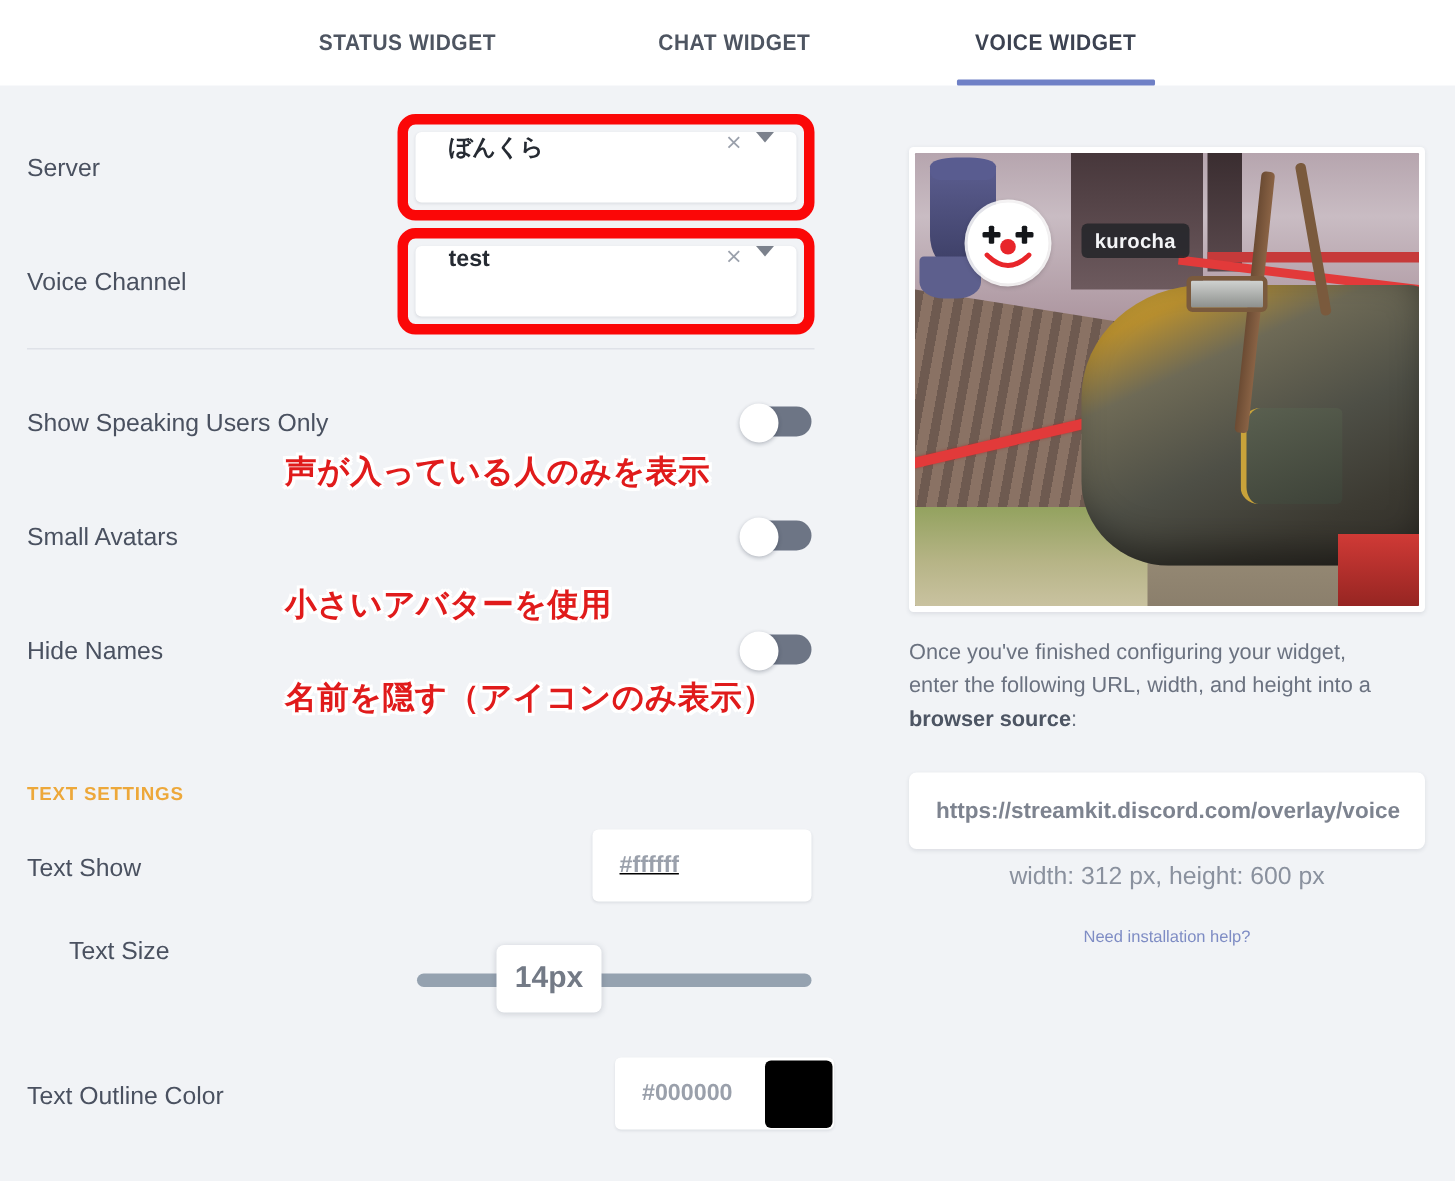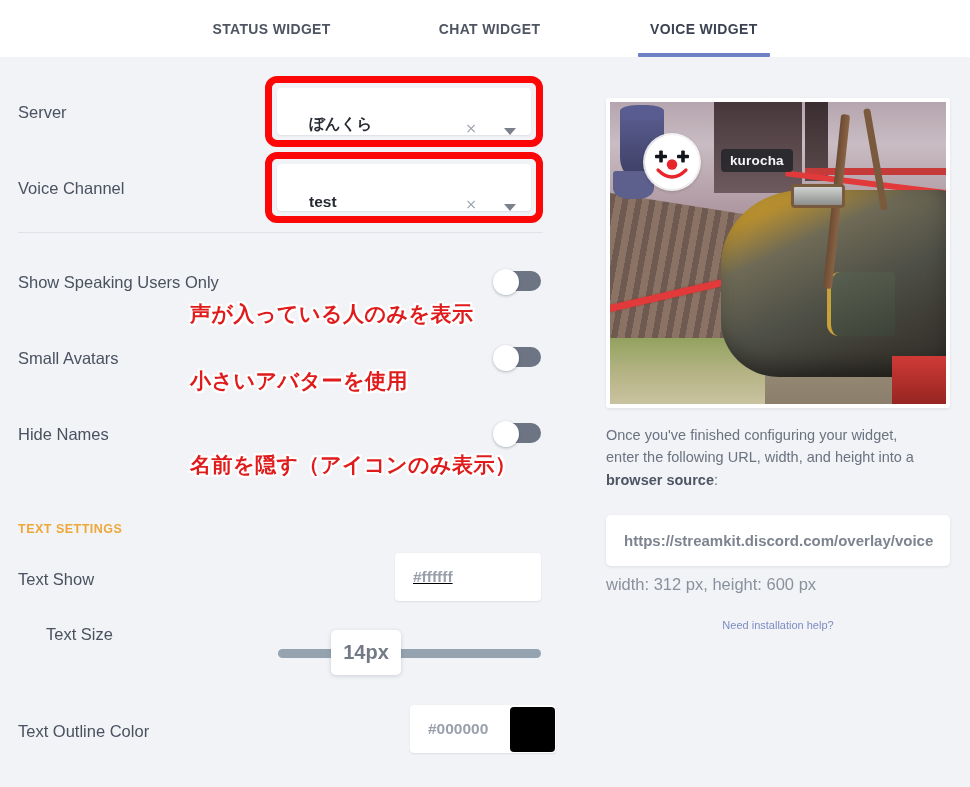--- a/index.html
+++ b/index.html
@@ -82,23 +82,22 @@
 
   
   .select-field {
     position: absolute;
     width: 254px;
     height: 47px;
     background: #ffffff;
     border-radius: 4px;
     box-shadow: 0 1px 2px rgba(40,50,70,0.10);
     display: flex;
-    align-items: flex-end;
-    padding: 0 10px 0 32px;
-    gap: 18px;
+    align-items: flex-start;
+    padding: 0 10px 0 22px;
   }
   .select-value {
     flex: 1;
     font-size: 15.5px;
     font-weight: bold;
     color: #262b33;
     overflow: hidden;
     white-space: nowrap;
   }
   .select-clear {
@@ -448,20 +447,21 @@
     font-weight: bold;
     color: #7d838f;
     padding-left: 18px;
     white-space: nowrap;
   }
 
   .dims {
     position: absolute;
     left: 36px; top: 518px;
     width: 344px;
+    text-align: center;
     font-size: 16.5px;
     color: #8a919e;
   }
   .help-link {
     position: absolute;
     left: 36px; top: 562px;
     width: 344px;
     text-align: center;
     font-size: 11px;
     color: #7e8cc4;
@@ -520,21 +520,21 @@
     </div>
     <div class="annot-text" style="left: 190px; top: 243px;">声が入っている人のみを表示</div>
 
     <div class="row" style="top: 290px; height: 22px;">
       <span class="row-label">Small Avatars</span>
     </div>
     <div class="toggle" style="left: 493px; top: 288px;">
       <div class="toggle-track"></div>
       <div class="toggle-knob"></div>
     </div>
-    <div class="annot-text" style="left: 190px; top: 310px;">小さいアバターを使用</div>
+    <div class="annot-text" style="left: 190px; top: 332px;">小さいアバターを使用</div>
 
     <div class="row" style="top: 366px; height: 22px;">
       <span class="row-label">Hide Names</span>
     </div>
     <div class="toggle" style="left: 493px; top: 364px;">
       <div class="toggle-track"></div>
       <div class="toggle-knob"></div>
     </div>
     <div class="annot-text" style="left: 190px; top: 394px;">名前を隠す（アイコンのみ表示）</div>
 

